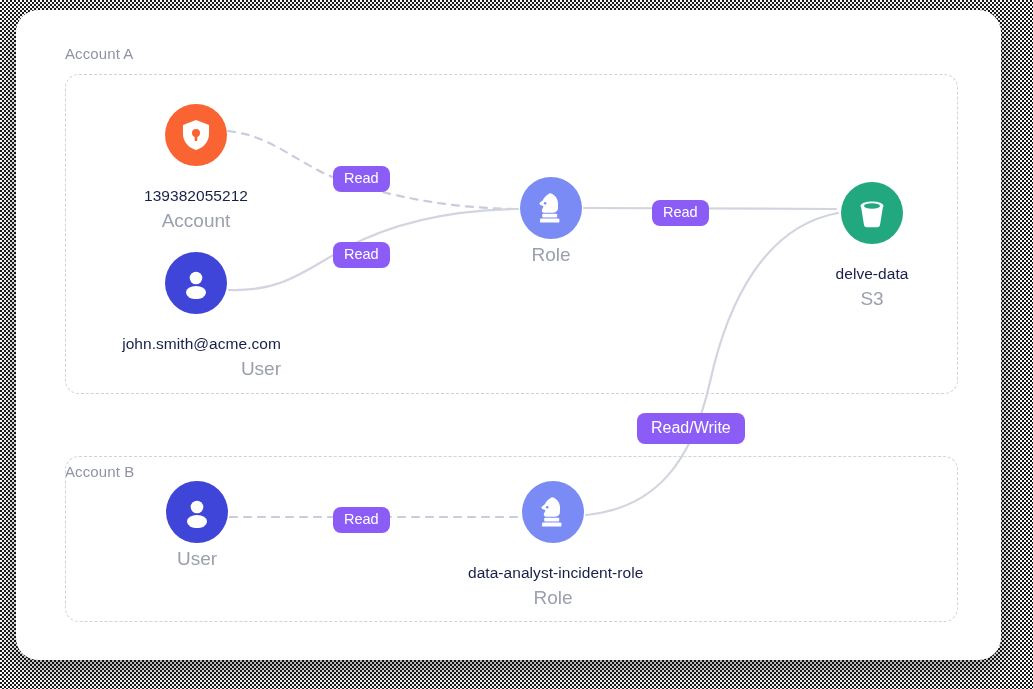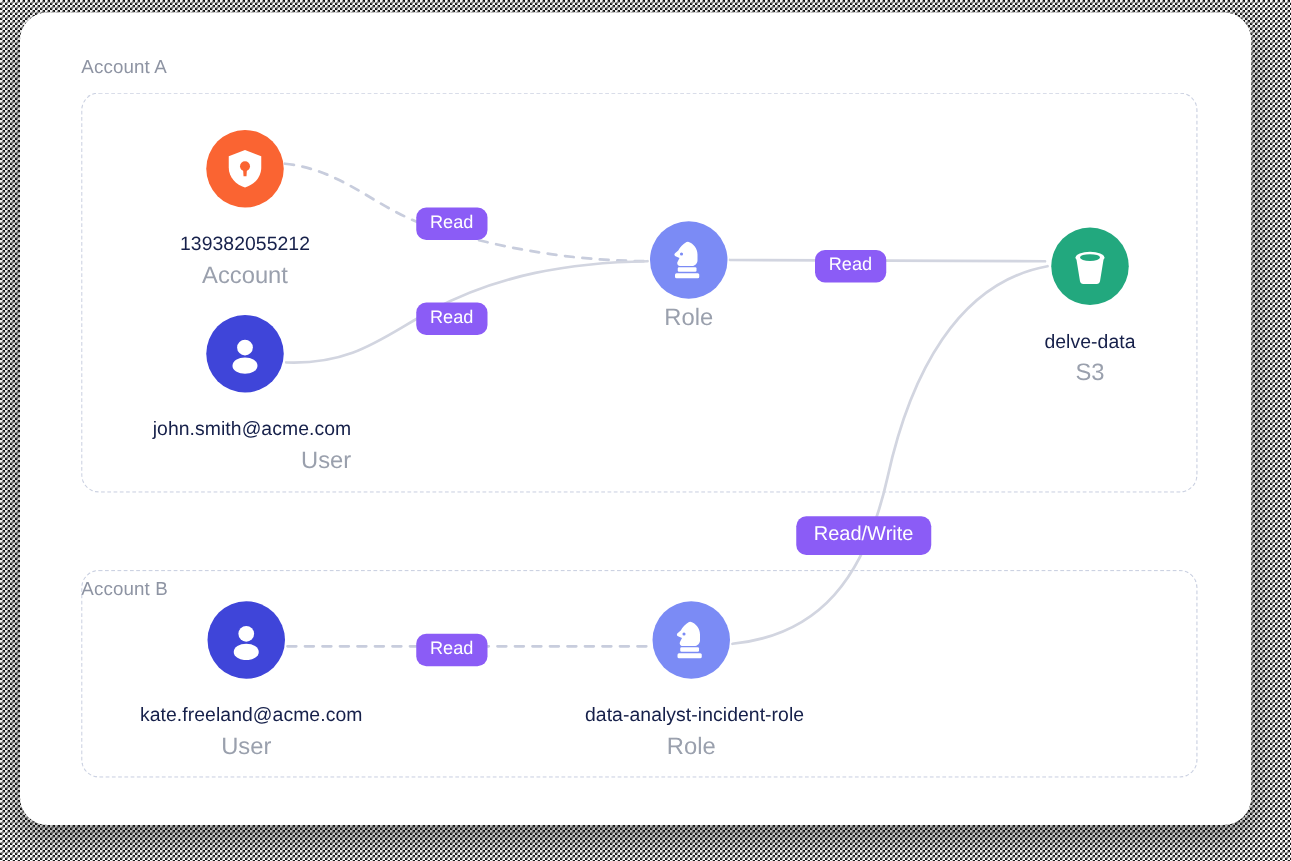--- a/index.html
+++ b/index.html
@@ -206,21 +206,20 @@
 
     <div class="node" style="left: 96px; top: 471px;">
       <div class="node-circle" style="background:#3f45d9;">
         <span>
           <svg width="32" height="32" viewBox="0 0 32 32">
             <circle cx="16" cy="11" r="6.3" fill="#ffffff"></circle>
             <ellipse cx="16" cy="25.5" rx="10" ry="6.6" fill="#ffffff"></ellipse>
           </svg>
         </span>
       </div>
-      <div class="node-title">kate.freeland@acme.com</div>
       <div class="node-sub">User</div>
     </div>
 
     <div class="node" style="left: 452px; top: 471px;">
       <div class="node-circle" style="background:#7b8bf5;">
         <span>
           <svg width="28" height="32" viewBox="0 0 28 32">
             <path d="M12.2 1.5 C9.4 3.2 7.0 5.6 5.6 8.4 L3.0 10.6 C2.2 11.3 2.4 12.6 3.4 13.0 L6.6 14.3 L5.0 17.6 C4.3 19.1 5.4 20.8 7.0 20.8 L16.3 20.8 C18.9 20.8 21.0 18.7 21.0 16.1 L21.0 11.5 C21.0 6.6 17.8 2.6 13.4 1.3 Z" fill="#ffffff"></path>
             <circle cx="8.2" cy="11.2" r="1.25" fill="#7b8bf5"></circle>
             <rect x="5.2" y="21.8" width="15" height="3.6" rx="1" fill="#ffffff"></rect>

